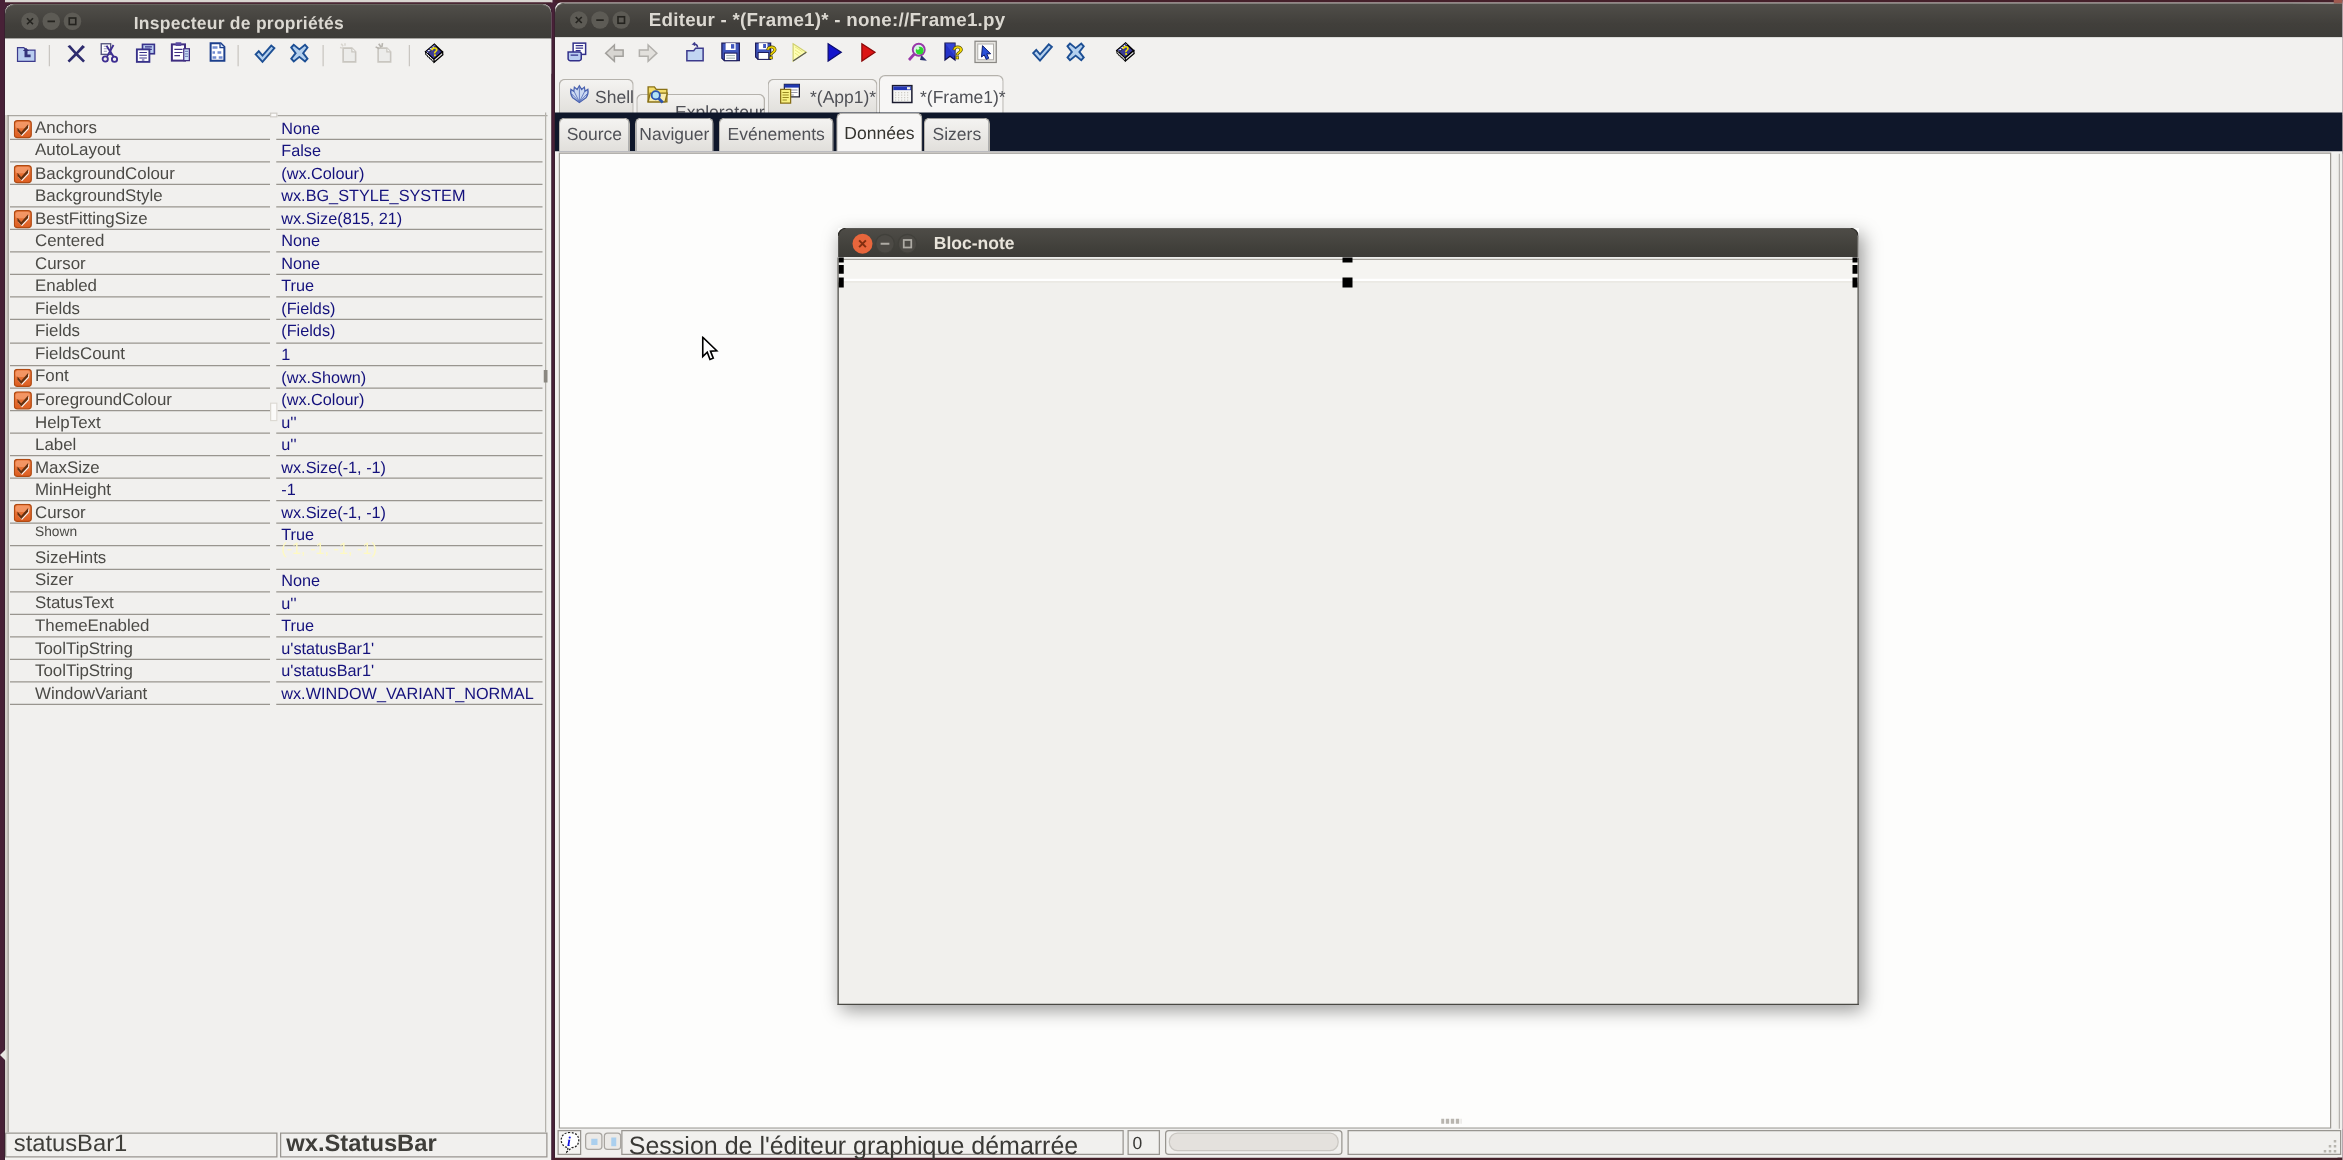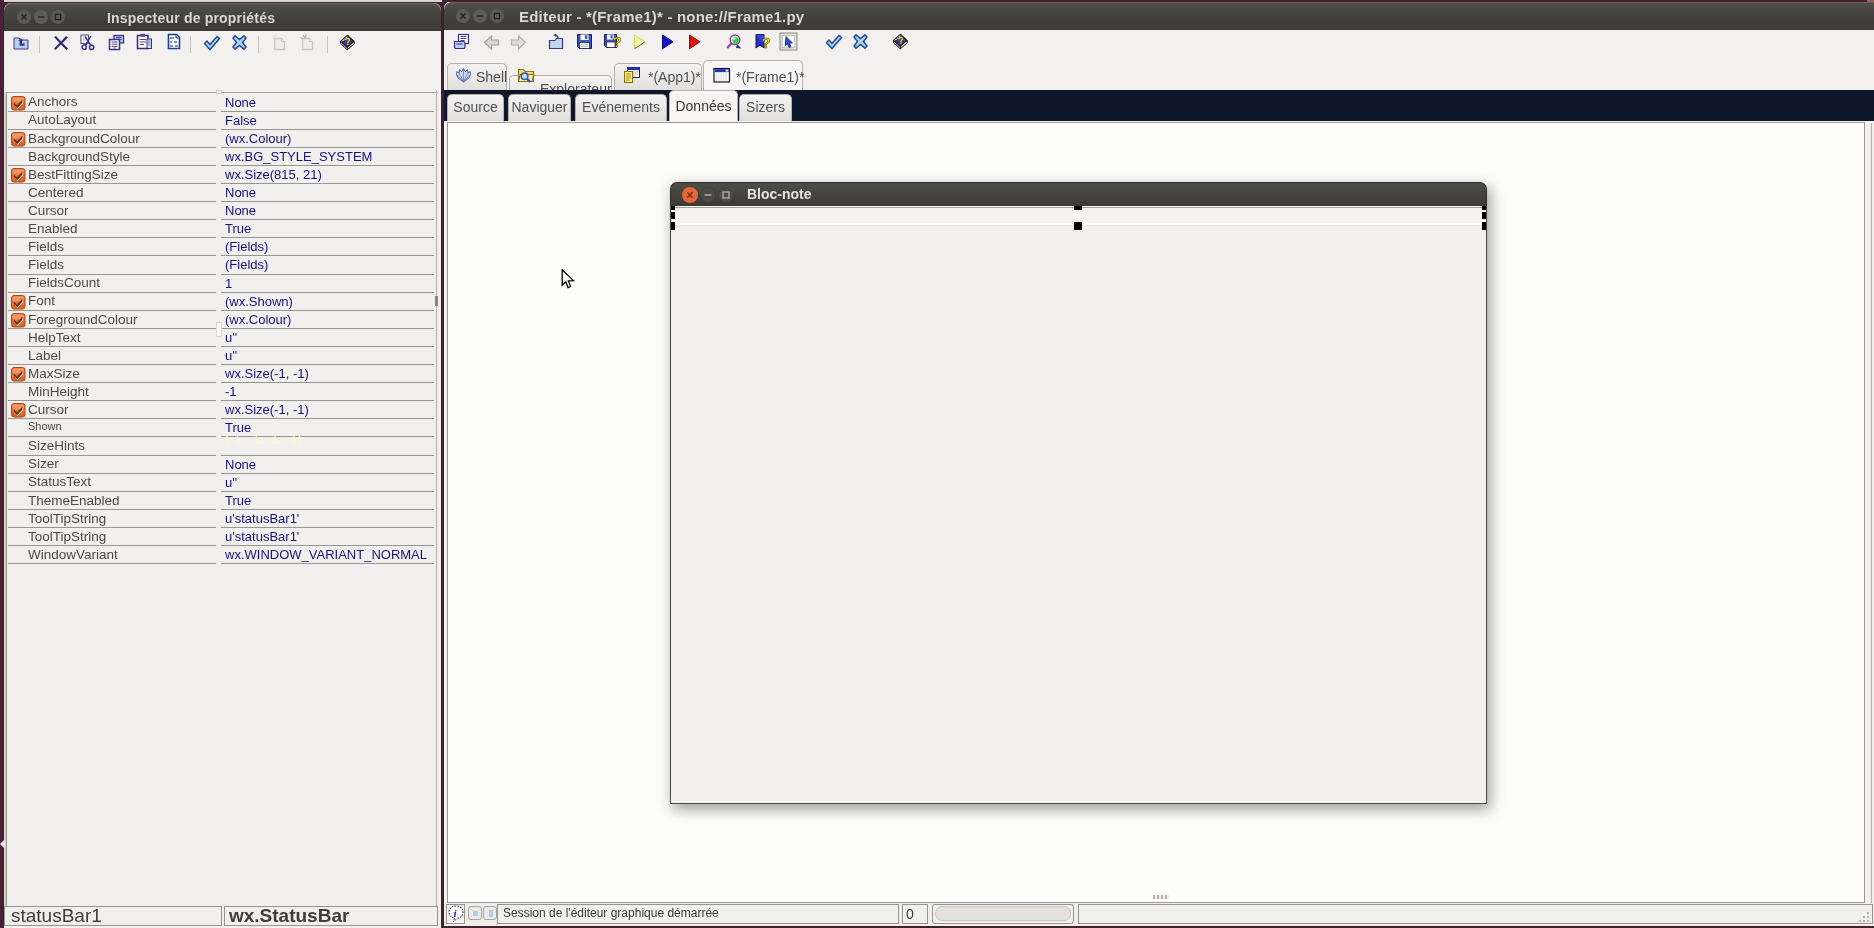--- a/index.html
+++ b/index.html
@@ -480,21 +480,21 @@
     <div style="position:absolute; left:2px; top:1px; width:19px; height:20px; background:#f4f3f1; border:1px solid #989590;"></div>
     <svg class="icon" style="left:4px;top:2px" width="16" height="18" viewBox="0 0 16 18">
       <path d="M8 1 C3.5 1 1 3.5 1 7 C1 10.5 3.5 13 6.5 13 L5.5 16.5 L9.5 13 C13 13 15 10.5 15 7 C15 3.5 12.5 1 8 1 Z" fill="#fff" stroke="#222" stroke-width="1" stroke-dasharray="1.6 1.2"></path>
       <text x="5.6" y="11.5" font-size="11" font-weight="bold" fill="#1414e0" font-family="Liberation Serif" font-style="italic">i</text>
     </svg>
     <div style="position:absolute; left:24px; top:3px; width:14px; height:14px; background:#eceae7; border:1px solid #a8a5a0; border-radius:3px;"></div>
     <div style="position:absolute; left:29px; top:8px; width:5px; height:5px; background:#aacfee;"></div>
     <div style="position:absolute; left:39px; top:3px; width:14px; height:14px; background:#eceae7; border:1px solid #a8a5a0; border-radius:3px;"></div>
     <div style="position:absolute; left:45px; top:7px; width:4px; height:7px; background:#aacfee;"></div>
     <div style="position:absolute; left:53px; top:1px; width:402px; height:20px; background:#f1f0ee; border:1px solid #989590;"></div>
-    <div style="position:absolute; left:59px; top:3px; font-size:12px; color:#3a3936;">Session de l'éditeur graphique démarrée</div>
+    <div style="position:absolute; left:59px; top:3px; font-size:20px; color:#3a3936;">Session de l'éditeur graphique démarrée</div>
     <div style="position:absolute; left:458px; top:1px; width:26px; height:20px; background:#f1f0ee; border:1px solid #989590;"></div>
     <div style="position:absolute; left:462px; top:3px; font-size:14px; color:#3a3936;">0</div>
     <div style="position:absolute; left:488px; top:1px; width:142px; height:20px; background:#f1f0ee; border:1px solid #989590; border-radius:3px;"></div>
     <div style="position:absolute; left:491px; top:3px; width:136px; height:15px; background:#e4e1dd; border-radius:7px; border:1px solid #cac7c2;"></div>
     <div style="position:absolute; left:634px; top:1px; width:795px; height:20px; background:#f1f0ee; border:1px solid #989590;"></div>
 
     <svg class="icon" style="left:1413px;top:7px" width="14" height="14" viewBox="0 0 14 14">
       <g fill="#b8b5af">
           <rect x="10" y="10" width="2" height="2"></rect>
           <rect x="6" y="10" width="2" height="2"></rect>

